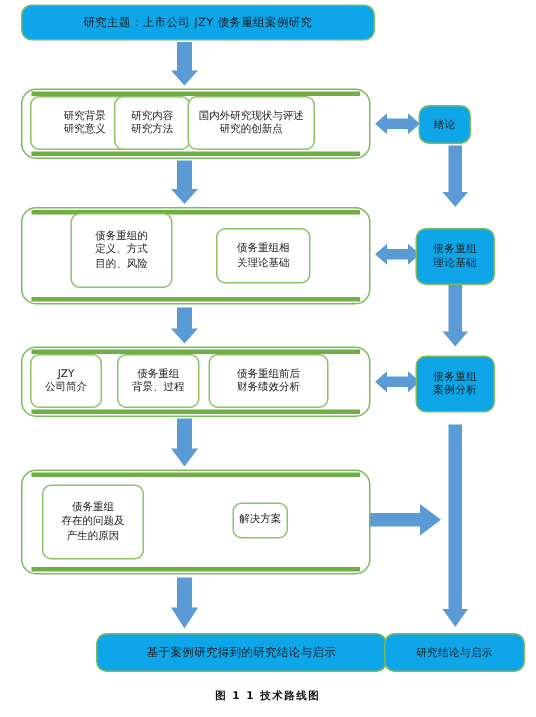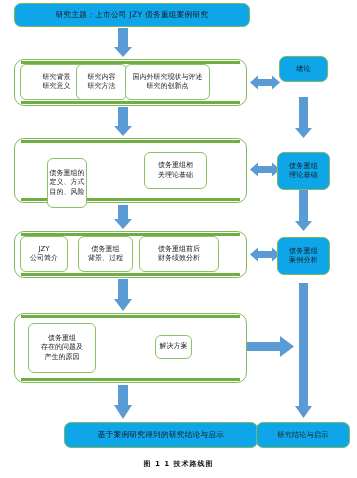--- a/index.html
+++ b/index.html
@@ -168,21 +168,21 @@
   <div class="leaf t7" style="left:76px;top:64px;width:51px;height:36px;">
     <span class="lbl">研究内容
 研究方法</span>
   </div>
   <div class="leaf t7" style="left:125px;top:64px;width:85px;height:36px;">
     <span class="lbl">国内外研究现状与评述
 研究的创新点</span>
   </div>
 
   <div class="group" style="left:14px;top:138px;width:233px;height:65px;"></div>
-  <div class="leaf t7" style="left:47px;top:158px;width:40px;height:50px;">
+  <div class="leaf t7" style="left:47px;top:142px;width:68px;height:50px;">
     <span class="lbl">债务重组的
 定义、方式
 目的、风险</span>
   </div>
   <div class="leaf t7" style="left:144px;top:152px;width:63px;height:37px;">
     <span class="lbl">债务重组相
 关理论基础</span>
   </div>
 
   <div class="group" style="left:14px;top:231px;width:233px;height:47px;"></div>
@@ -206,21 +206,21 @@
 产生的原因</span>
   </div>
   <div class="leaf t7" style="left:155px;top:335px;width:37px;height:24px;">
     <span class="lbl">解决方案</span>
   </div>
 
   <div class="node t75" style="left:30px;top:422px;width:194px;height:26px;margin-left:34px;">
     <span class="lbl">基于案例研究得到的研究结论与启示</span>
   </div>
 
-  <div class="node t7" style="left:279px;top:56px;width:49px;height:26px;">
+  <div class="node t7" style="left:279px;top:70px;width:35px;height:26px;">
     <span class="lbl">绪论</span>
   </div>
   <div class="node t7" style="left:277px;top:152px;width:53px;height:38px;">
     <span class="lbl">债务重组
 理论基础</span>
   </div>
   <div class="node t7" style="left:277px;top:237px;width:53px;height:38px;">
     <span class="lbl">债务重组
 案例分析</span>
   </div>

